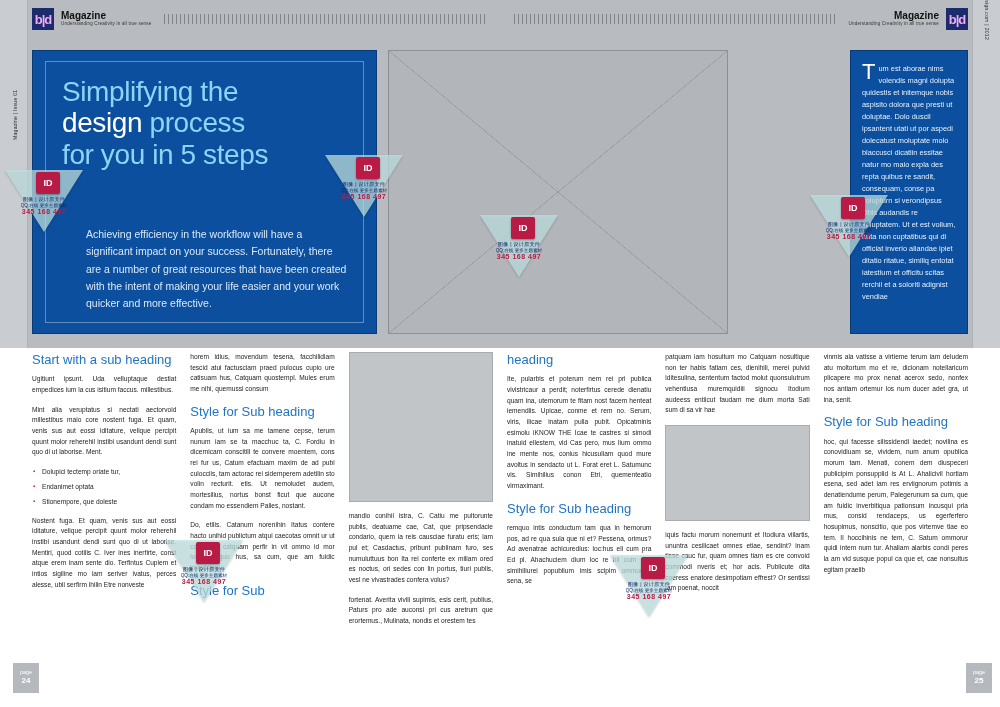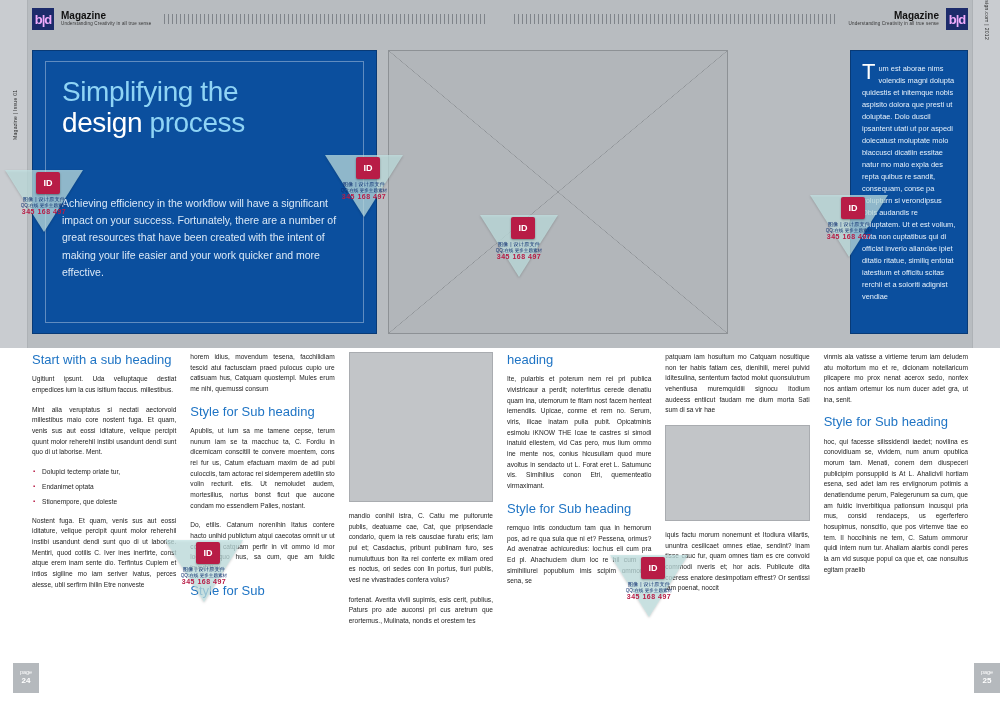--- a/index.html
+++ b/index.html
@@ -107,20 +107,21 @@
     color: #ffffff;
     font-weight: 300;
     letter-spacing: -0.4px;
   }
   .hero-title .accent { color: #8fd4f5; }
   .hero-sub {
     margin-top: 56px;
     font-size: 10.5px;
     line-height: 1.65;
     color: #dbe9f7;
+    margin-left: 24px;
   }
   .hero-image-box {
     position: absolute;
     left: 356px; top: 12px;
     width: 340px; height: 284px;
     background: #b2b6ba;
     border: 1px solid #8d9195;
   }
   .hero-image-box::before,
   .hero-image-box::after {
@@ -259,21 +260,21 @@
     background: #b5b9bd;
     color: #ffffff;
     font-size: 5.5px;
     display: flex;
     flex-direction: column;
     align-items: center;
     justify-content: center;
     line-height: 1.3;
   }
   .page-tab.left { left: 13px; margin-top: 37px; }
-  .page-tab.right { right: 0; margin-left: 43px; }
+  .page-tab.right { right: 8px; margin-left: 43px; }
   .page-tab .num { font-size: 8px; font-weight: bold; }
 </style>
 </head>
 <body>
 
 <div id="page">
 
   <div class="spread-bg"></div>
   <div class="left-gutter-strip"></div>
   <div class="right-gutter-strip"></div>
@@ -300,20 +301,21 @@
   </div>
 
   <div class="hero-wrap">
 
     <div class="hero-blue">
       <div class="hero-blue-inner">
         <div class="hero-title">
           <span class="accent">Simplifying the</span><br>
           <span>design</span>
           <span class="accent">process</span><br>
+          <span class="accent">for you in 5 steps</span>
         </div>
         <div class="hero-sub">Achieving efficiency in the workflow will have a significant impact on your success. Fortunately, there are a number of great resources that have been created with the intent of making your life easier and your work quicker and more effective.</div>
       </div>
     </div>
 
     <div class="hero-image-box"></div>
 
     <div class="hero-right-col">
       <p><span class="dropcap">T</span><span>um est aborae nims volendis magni dolupta quidestis et initemque nobis aspisito dolora que presti ut doluptae. Dolo duscil ipsantent utati ut por aspedi dolecatust moluptate molo blaccusci dicatiin essitae natur mo maio expla des repta quibus re sandit, consequam, conse pa volupturn si verondipsus Obis audandis re voluptatem. Ut et est vollum, auta non cuptatibus qui di officiat inverio aliandae ipiet ditatio ritatue, similiq entotat iatestium et officitu scitas rerchil et a soloriti adignist vendiae</span></p>
     </div>

